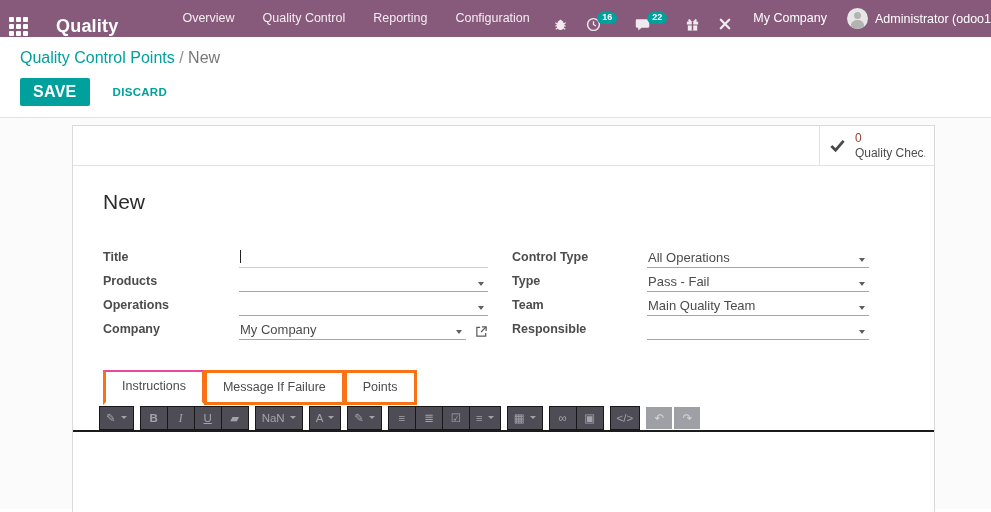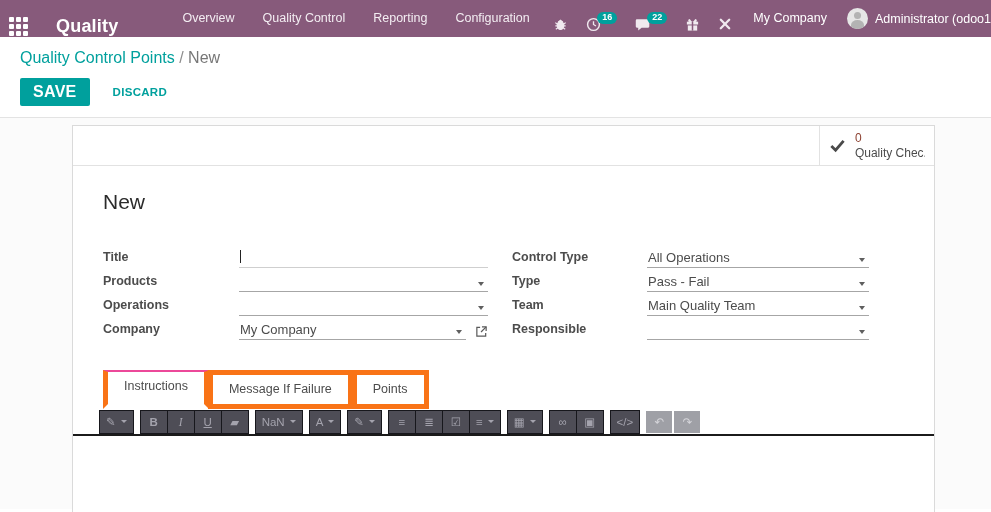--- a/index.html
+++ b/index.html
@@ -58,21 +58,21 @@
     border-bottom:1px solid #a6a6a6; font-size:13px; color:#4c4c4c; padding:0 1px 2px; min-height:19px; cursor:text; }
   .fvalue.light { border-bottom-color:#cfcfcf; }
   .caret { width:0; height:0; border-left:3.5px solid transparent; border-right:3.5px solid transparent;
     border-top:4px solid #5f5f5f; margin:0 3px 3px 0; flex-shrink:0; }
   .text-cursor { display:inline-block; width:1px; height:13px; background:#222; margin-bottom:-1px; }
   .ext-link { margin:0 0 2px 9px; cursor:pointer; flex-shrink:0; }
 
   
   .tabs { margin-top:30px; display:flex; }
   .tab { font-size:12.5px; color:#4c4c4c; padding:7px 16px 8px; background:#fff;
-    border:5px solid #f97316; margin-right:-1px; cursor:pointer; white-space:nowrap; }
+    border:3px solid #f97316; margin-right:-1px; cursor:pointer; white-space:nowrap; }
   .tab.active { border-top:2px solid #ec4899; border-bottom-color:#fff; }
 
   
   .toolbar { height:27px; padding-left:26px; display:flex; align-items:center; gap:6px;
     background:#fff; border-bottom:2px solid #1b1b1b; }
   .tb-group { display:flex; gap:1px; background:#17171c; padding:1px; }
   .tb-group.light-group { background:transparent; padding:0; gap:2px; }
   .tb-btn { min-width:26px; height:22px; background:#4e4d56; color:#a4a3ad; display:flex;
     align-items:center; justify-content:center; font-size:11.5px; padding:0 6px; cursor:pointer;
     font-family:"Liberation Sans", sans-serif; border:none; }

